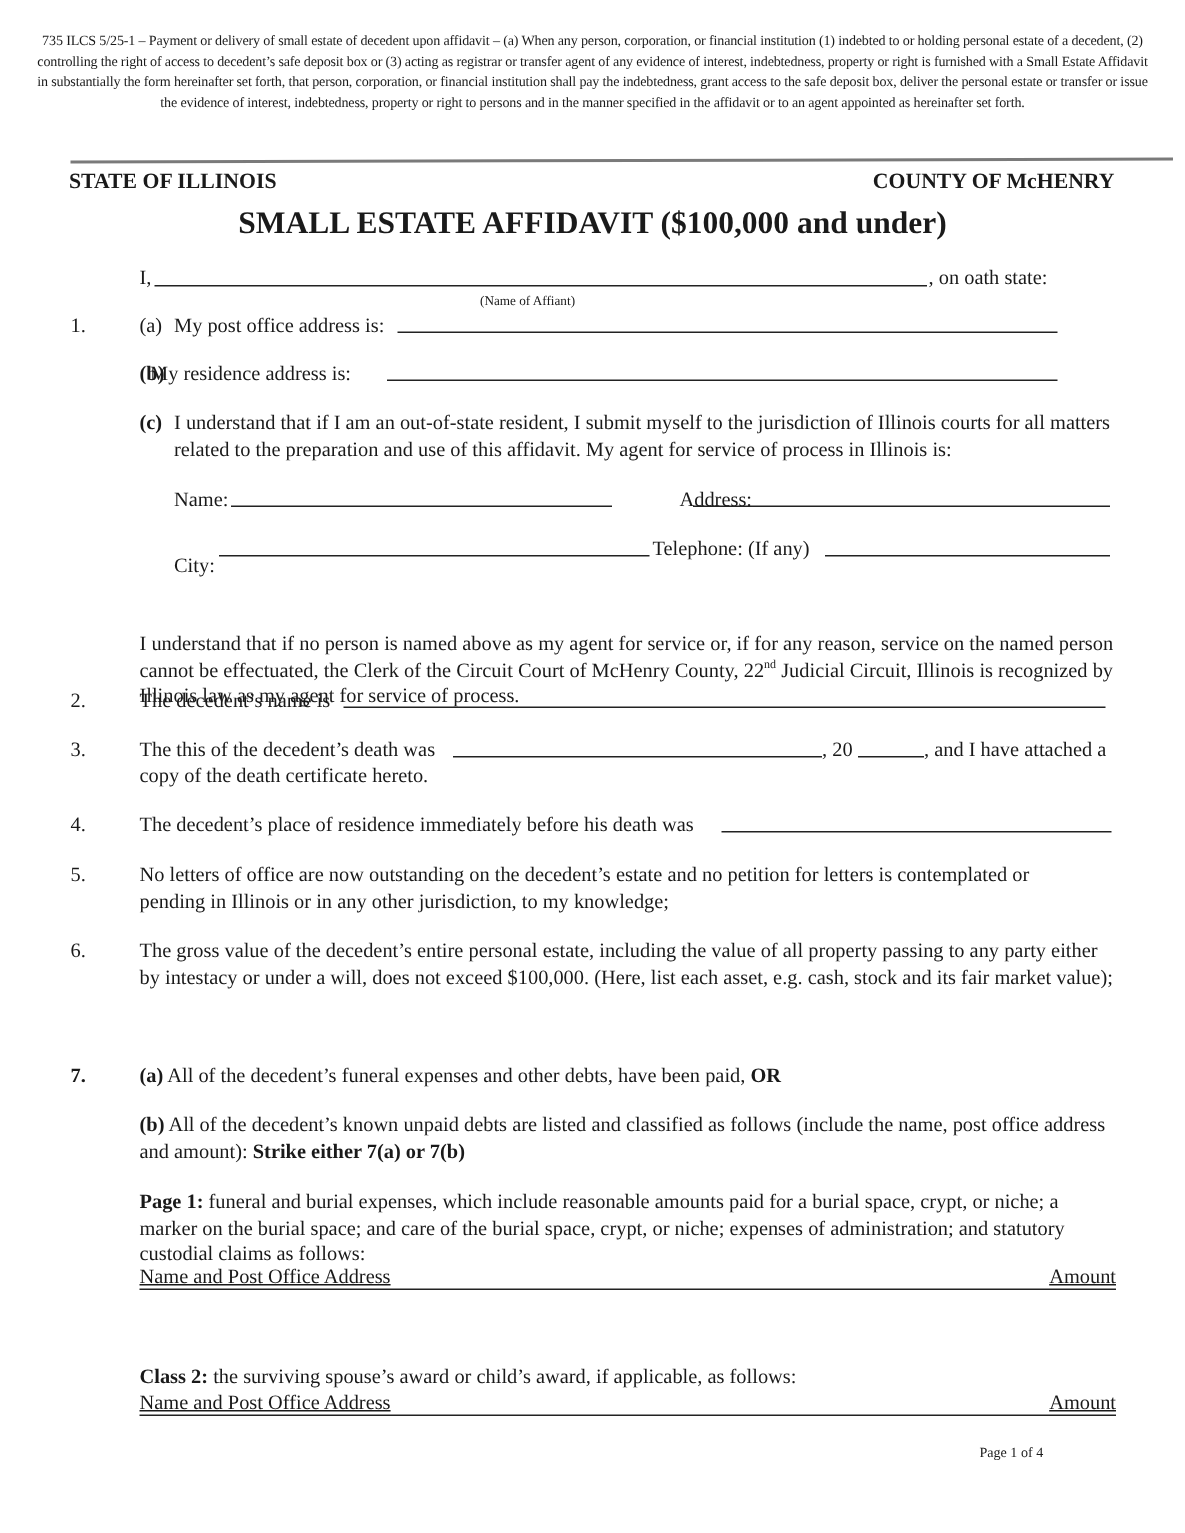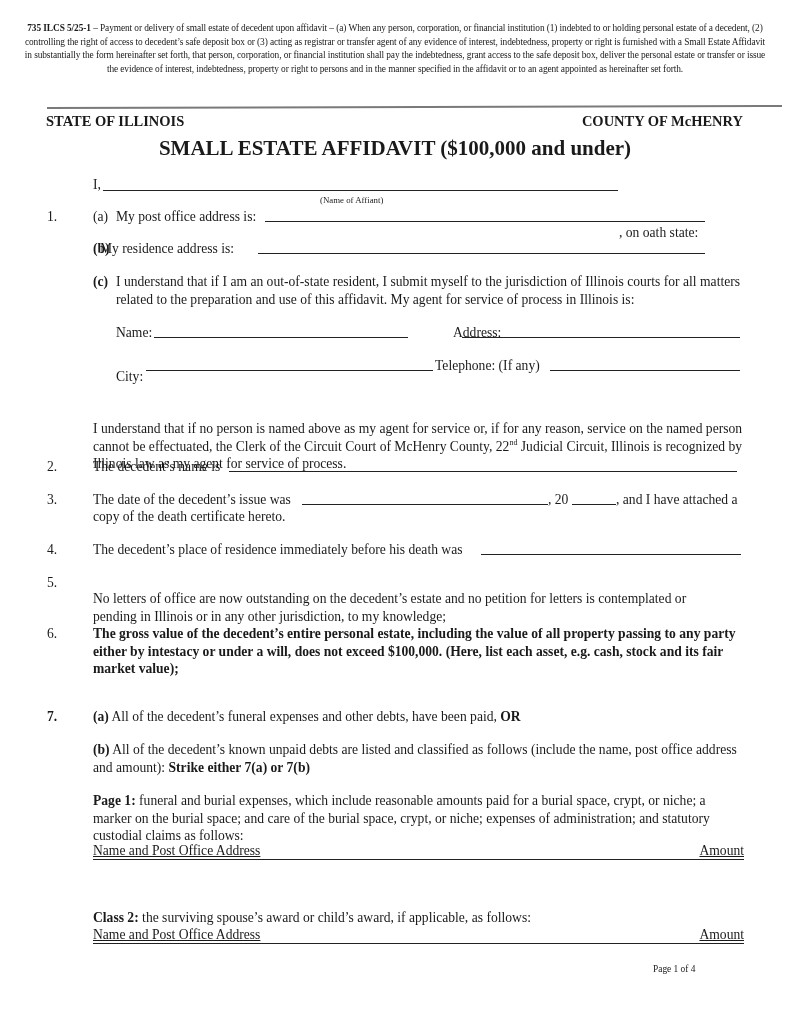--- a/index.html
+++ b/index.html
@@ -7,21 +7,21 @@
     width: 790px; height: 1022px; position: relative; overflow: hidden;
     font-family: "Liberation Serif", "DejaVu Serif", serif;
     color: #1a1a1a;
   }
   .abs { position: absolute; }
   .statute {
     left: 24px; top: 22px; width: 742px;
     font-size: 9.4px; line-height: 13.6px; text-align: center;
     letter-spacing: -0.1px;
   }
-  .statute b { font-weight: bold; }
+  .statute b { font-weight: normal; }
   .hrule {
     left: 47px; top: 106px; width: 735px; height: 0;
     border-top: 2px solid #7a7a7a; transform: rotate(-0.15deg);
   }
   .state { left: 46px; top: 113px; font-size: 14.5px; font-weight: bold; }
   .county { right: 47px; top: 113px; font-size: 14.5px; font-weight: bold; }
   .title {
     left: 0; width: 790px; top: 136px; text-align: center;
     font-size: 21px; font-weight: bold;
   }
@@ -47,21 +47,21 @@
   <b>735 ILCS 5/25-1</b><span> – Payment or delivery of small estate of decedent upon affidavit – (a) When any person, corporation, or financial institution (1) indebted to or holding personal estate of a decedent, (2) controlling the right of access to decedent’s safe deposit box or (3) acting as registrar or transfer agent of any evidence of interest, indebtedness, property or right is furnished with a Small Estate Affidavit in substantially the form hereinafter set forth, that person, corporation, or financial institution shall pay the indebtedness, grant access to the safe deposit box, deliver the personal estate or transfer or issue the evidence of interest, indebtedness, property or right to persons and in the manner specified in the affidavit or to an agent appointed as hereinafter set forth.</span>
 </div>
 <div class="abs hrule"></div>
 
 <div class="abs state">STATE OF ILLINOIS</div>
 <div class="abs county">COUNTY OF McHENRY</div>
 <div class="abs title">SMALL ESTATE AFFIDAVIT ($100,000 and under)</div>
 
 <div class="abs t" style="left:93px; top:176px;">I,</div>
 <div class="line" style="left:103px; top:190px; width:515px;"></div>
-<div class="abs t" style="left:619px; top:176px;margin-top:48px;">, on oath state:</div>
+<div class="abs t" style="left:619px; top:176px;">, on oath state:</div>
 <div class="abs small" style="left:320px; top:195px;">(Name of Affiant)</div>
 
 <div class="abs num t" style="top:208px;">1.</div>
 <div class="abs t" style="left:93px; top:208px;">(a)</div>
 <div class="abs t" style="left:116px; top:208px;">My post office address is:</div>
 <div class="line" style="left:265px; top:221px; width:440px;"></div>
 
 <div class="abs t" style="left:93px; top:240px; font-weight:bold;">(b)</div>
 <div class="abs t" style="left:100px; top:240px;text-align:right;">My residence address is:</div>
 <div class="line" style="left:258px; top:253px; width:447px;"></div>
@@ -81,36 +81,36 @@
 
 <div class="abs para" style="left:93px; top:391px; width:650px;margin-top:29px;">
   <span>I understand that if no person is named above as my agent for service or, if for any reason, service on the named person cannot be effectuated, the Clerk of the Circuit Court of McHenry County, 22</span><sup>nd</sup><span> Judicial Circuit, Illinois is recognized by Illinois law as my agent for service of process.</span>
 </div>
 
 <div class="abs num t" style="top:458px;">2.</div>
 <div class="abs t" style="left:93px; top:458px;">The decedent’s name is</div>
 <div class="line" style="left:229px; top:471px; width:508px;"></div>
 
 <div class="abs num t" style="top:491px;">3.</div>
-<div class="abs t" style="left:93px; top:491px;">The date of the decedent’s issue was</div>
+<div class="abs t" style="left:93px; top:491px;">The this of the decedent’s death was</div>
 <div class="line" style="left:302px; top:504px; width:246px;"></div>
 <div class="abs t" style="left:548px; top:491px;">, 20</div>
 <div class="line" style="left:572px; top:504px; width:44px;"></div>
 <div class="abs t" style="left:616px; top:491px;">, and I have attached a</div>
 <div class="abs t" style="left:93px; top:508px;">copy of the death certificate hereto.</div>
 
 <div class="abs num t" style="top:541px;">4.</div>
 <div class="abs t" style="left:93px; top:541px;">The decedent’s place of residence immediately before his death was</div>
 <div class="line" style="left:481px; top:554px; width:260px;"></div>
 
 <div class="abs num t" style="top:574px;">5.</div>
-<div class="abs para" style="left:93px; top:574px; width:640px;margin-top:16px;">No letters of office are now outstanding on the decedent’s estate and no petition for letters is contemplated or pending in Illinois or in any other jurisdiction, to my knowledge;</div>
+<div class="abs para" style="left:93px; top:574px; width:640px;">No letters of office are now outstanding on the decedent’s estate and no petition for letters is contemplated or pending in Illinois or in any other jurisdiction, to my knowledge;</div>
 
 <div class="abs num t" style="top:625px;">6.</div>
-<div class="abs para" style="left:93px; top:625px; width:650px;font-weight:bold;">The gross value of the decedent’s entire personal estate, including the value of all property passing to any party either by intestacy or under a will, does not exceed $100,000. (Here, list each asset, e.g. cash, stock and its fair market value);</div>
+<div class="abs para" style="left:93px; top:625px; width:650px;">The gross value of the decedent’s entire personal estate, including the value of all property passing to any party either by intestacy or under a will, does not exceed $100,000. (Here, list each asset, e.g. cash, stock and its fair market value);</div>
 
 <div class="abs num t" style="top:708px; font-weight:bold;">7.</div>
 <div class="abs t" style="left:93px; top:708px;">
   <b>(a)</b><span> All of the decedent’s funeral expenses and other debts, have been paid, </span><b>OR</b>
 </div>
 
 <div class="abs para" style="left:93px; top:741px; width:650px;">
   <b>(b)</b><span> All of the decedent’s known unpaid debts are listed and classified as follows (include the name, post office address and amount): </span><b>Strike either 7(a) or 7(b)</b>
 </div>
 

